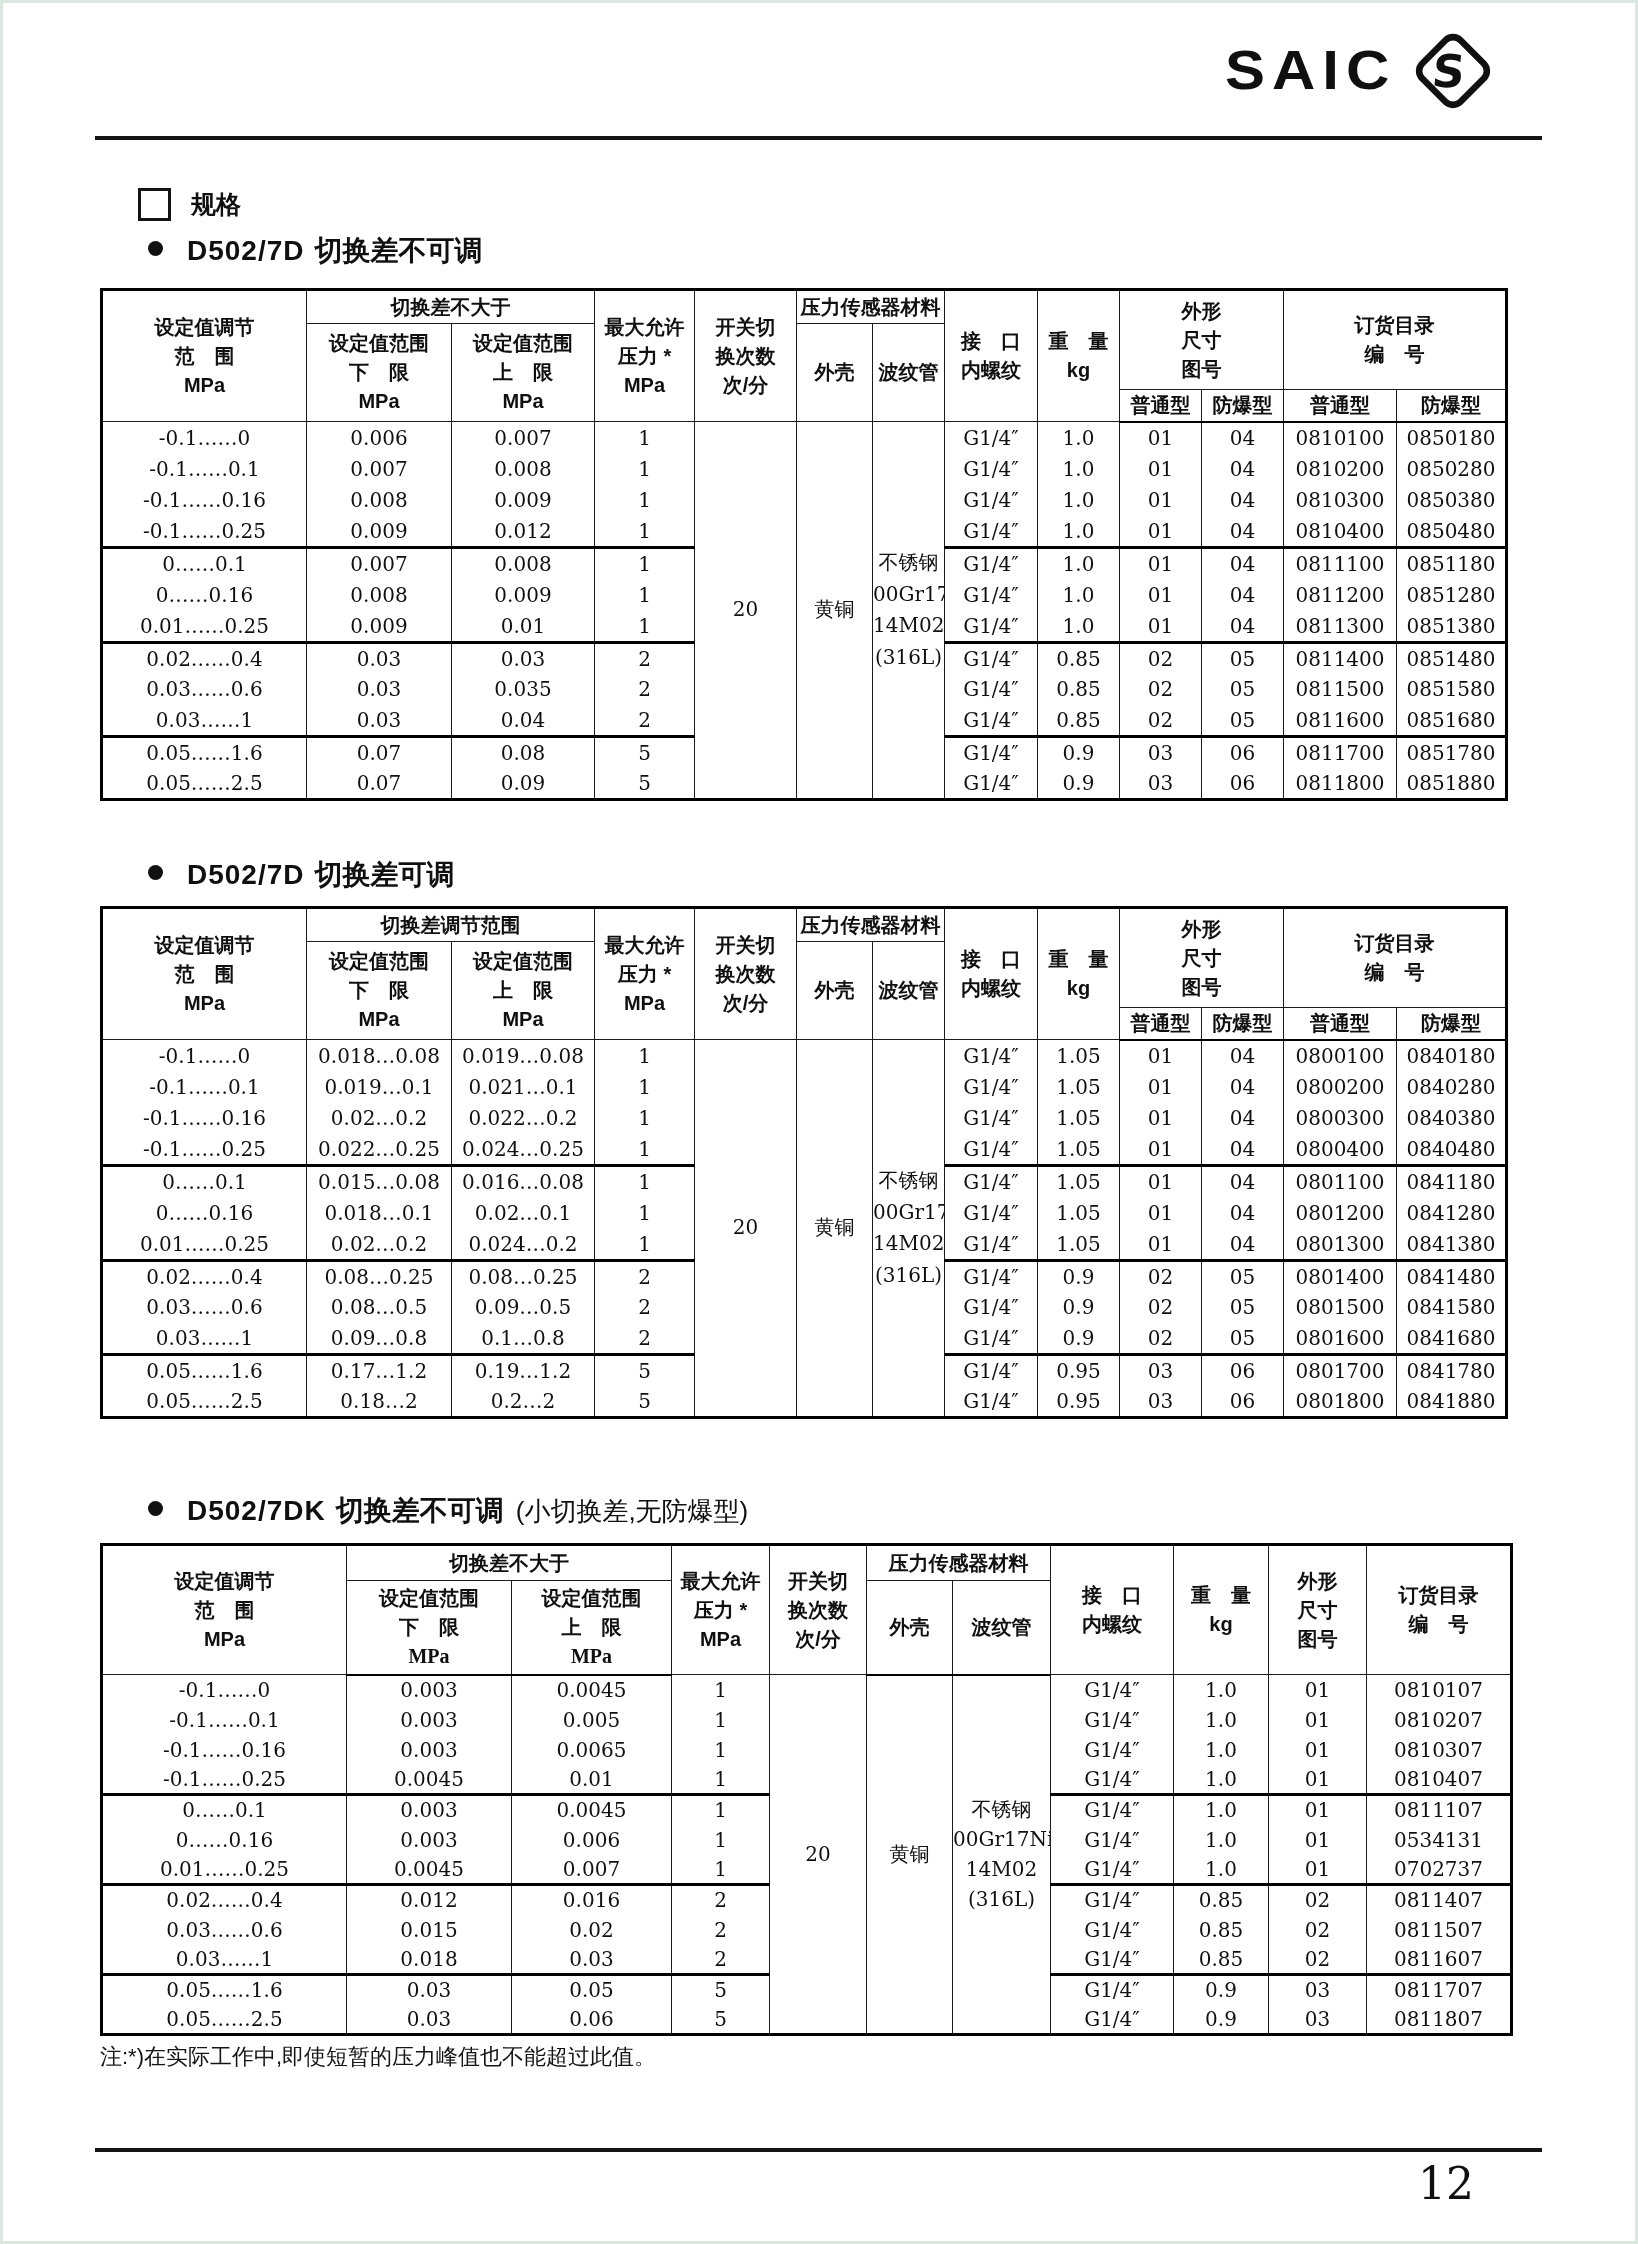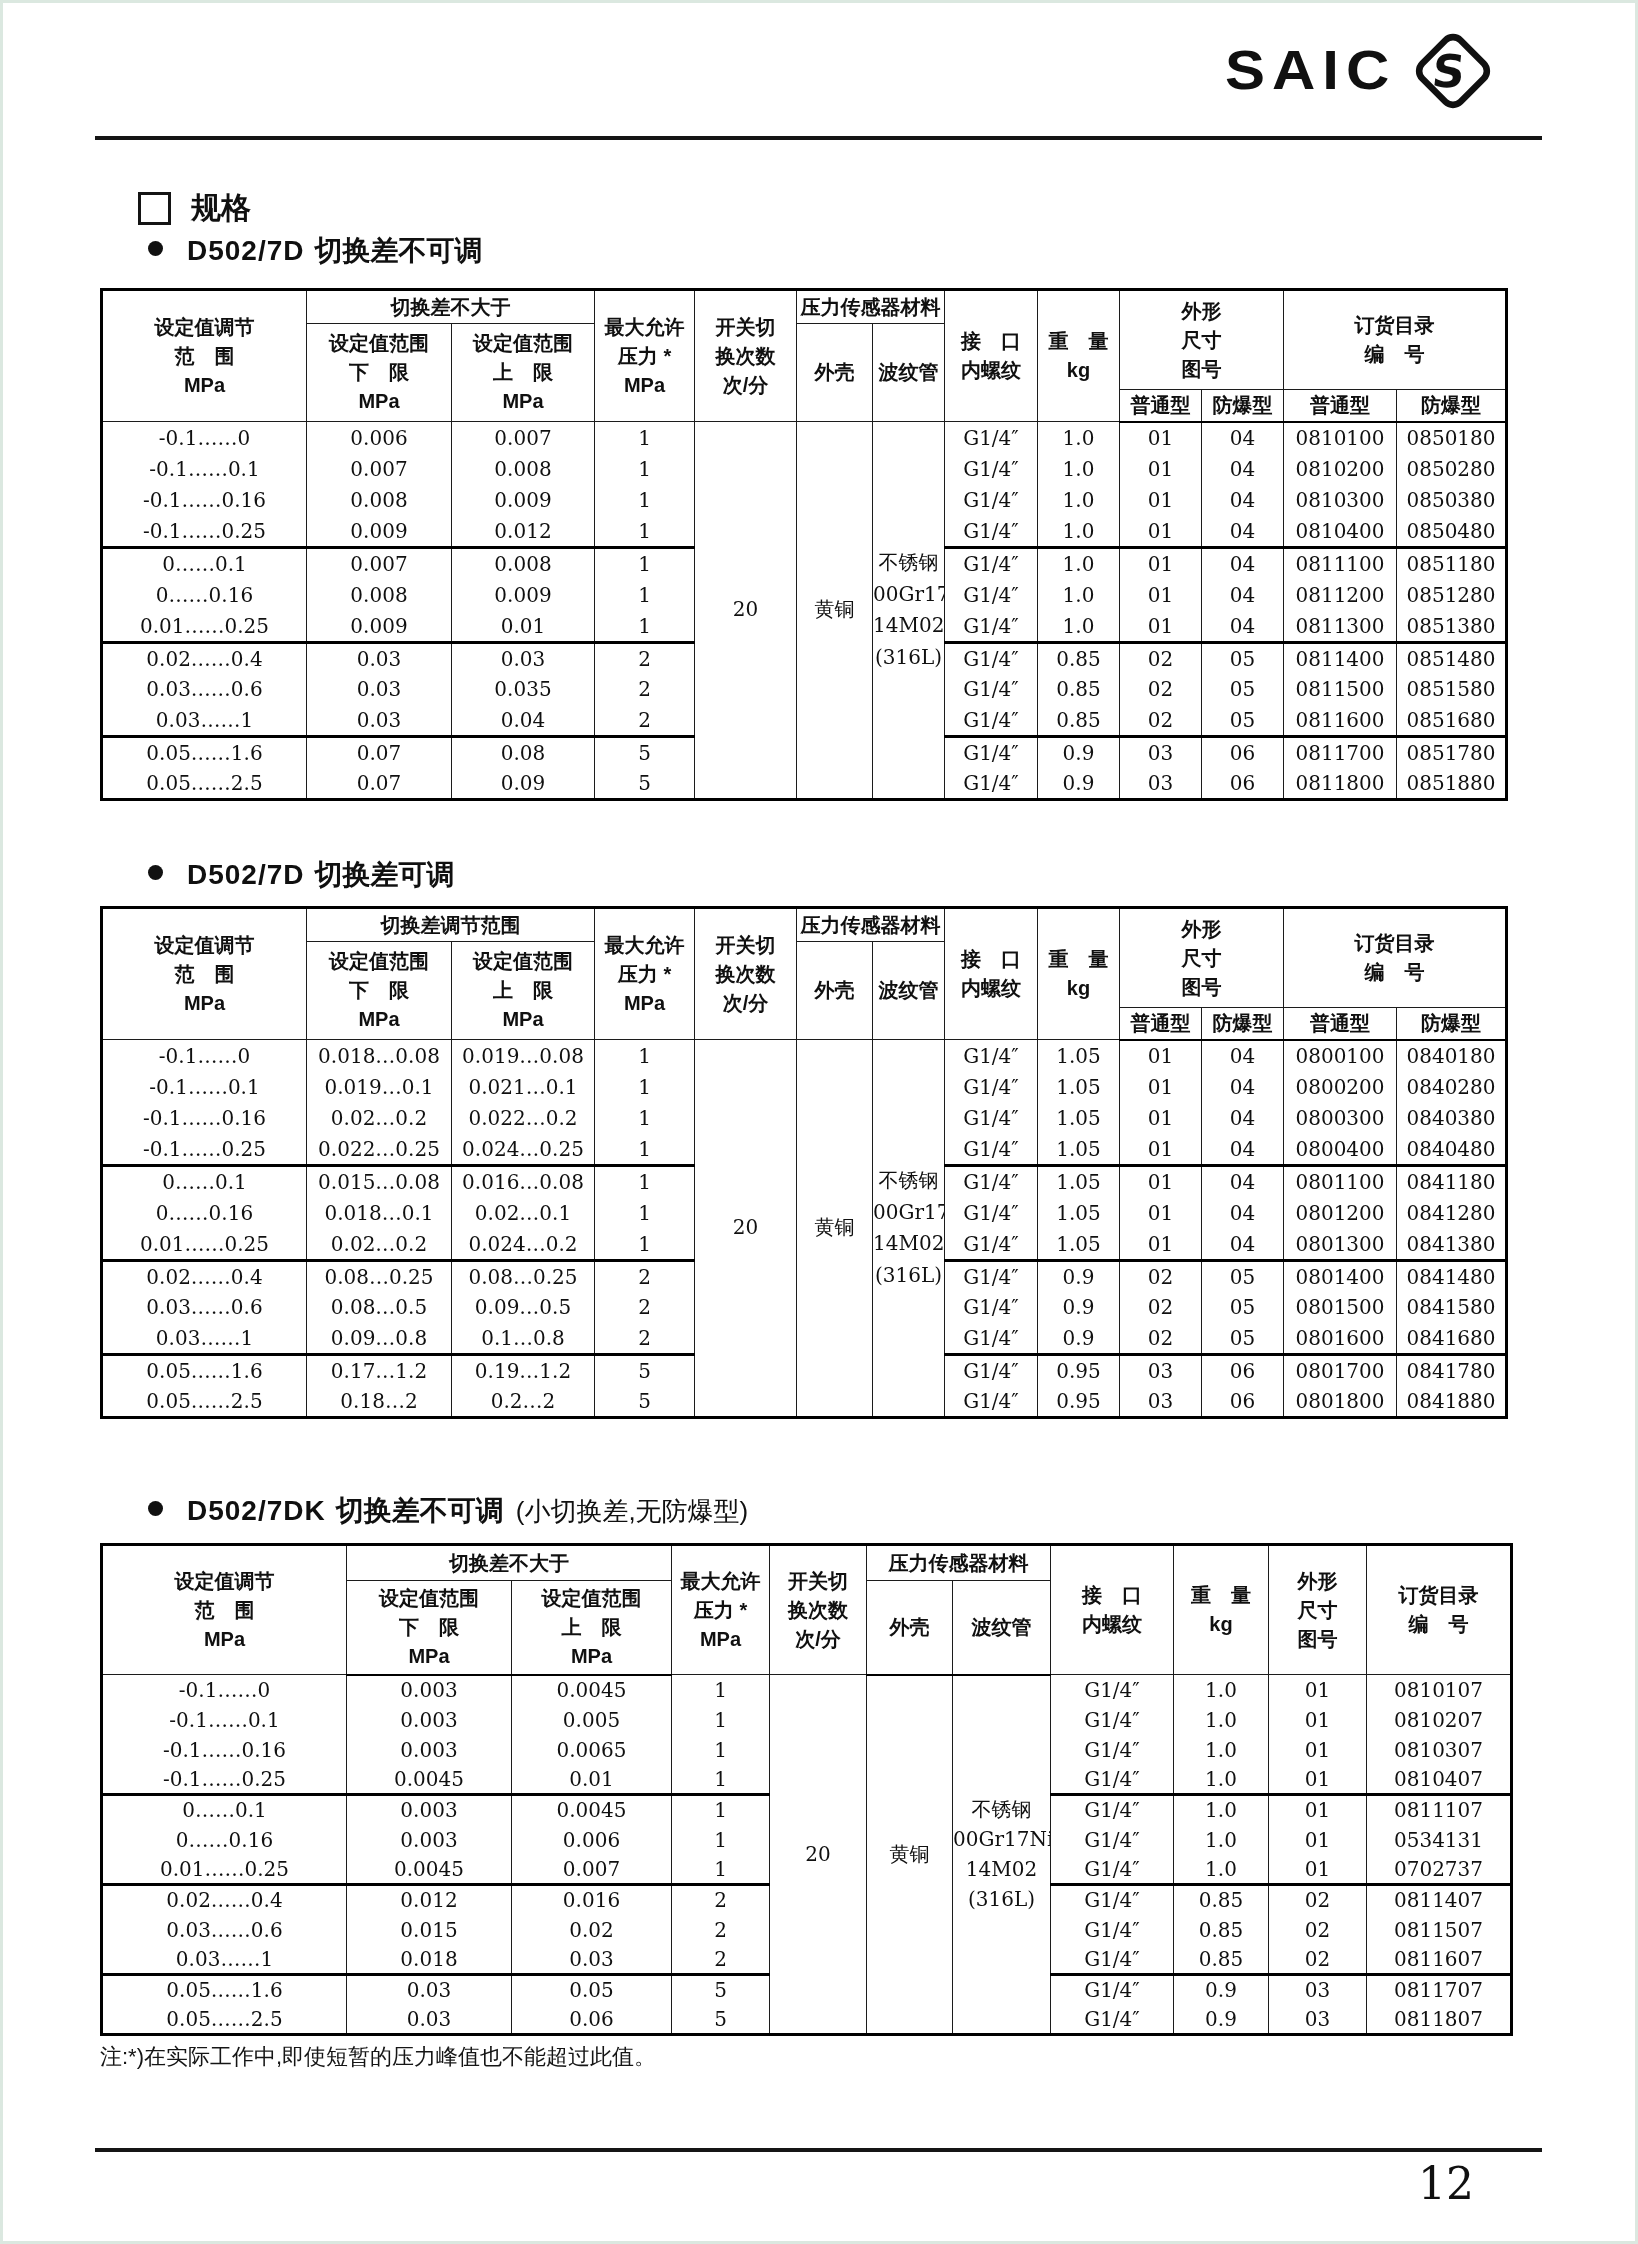--- a/index.html
+++ b/index.html
@@ -10,21 +10,21 @@
   }
   .top-rule{position:absolute;left:95px;top:136px;width:1447px;height:4px;background:#151515;}
   .bottom-rule{position:absolute;left:95px;top:2148px;width:1447px;height:4px;background:#151515;}
 
   .logo{position:absolute;top:30px;left:1225px;display:flex;align-items:center;gap:16px;}
   .logo-text{font-size:60px;font-weight:900;letter-spacing:7px;line-height:1;transform:scaleY(.92);}
   .logo-diamond{width:82px;height:82px;display:block;}
 
   .section-head{position:absolute;left:138px;top:188px;display:flex;align-items:center;gap:20px;}
   .section-square{width:27px;height:27px;border:3px solid #141414;}
-  .section-label{font-size:30px;font-weight:700;}
+  .section-label{font-size:25px;font-weight:700;}
 
   .sub-head{position:absolute;display:flex;align-items:center;gap:24px;}
   .sub-head .dot{width:15px;height:15px;border-radius:50%;background:#111;flex:0 0 auto;margin-top:-6px;}
   .sub-head .model{font-size:28px;font-weight:700;letter-spacing:1px;}
   .sub-head .main{font-size:28px;font-weight:700;}
   .sub-head .note{font-size:26px;font-weight:400;margin-left:2px;}
   .sh1{left:148px;top:232px;}
   .sh2{left:148px;top:856px;}
   .sh3{left:148px;top:1492px;}
   .sub-title{display:flex;align-items:baseline;gap:10px;}
@@ -37,21 +37,21 @@
   table.spec{border-collapse:collapse;table-layout:fixed;border:3.5px solid #000;background:#fff;}
   table.spec th, table.spec td{
     border-left:1.5px solid #1c1c1c;border-right:1.5px solid #1c1c1c;
     padding:0;text-align:center;vertical-align:middle;overflow:hidden;
   }
   table.spec thead th{
     border-top:1.5px solid #1c1c1c;border-bottom:1.5px solid #1c1c1c;
     font-size:20px;font-weight:700;line-height:1.45;
     font-family:"Liberation Sans","DejaVu Sans",sans-serif;
   }
-  table.spec thead tr:last-child th{border-bottom:2.5px solid #000;}
+  table.spec thead tr:last-child th{border-bottom:2.5px solid #000;font-family:Liberation Serif, serif;}
   table.spec tbody td{
     border-top:none;border-bottom:none;
     font-size:20px;font-family:"DejaVu Serif","Liberation Serif",serif;
   }
   table.spec tbody tr.group-start td{border-top:3px solid #000;}
   td.vtop{vertical-align:top;}
 
   .footnote{position:absolute;left:100px;top:2042px;font-size:22px;color:#151515;}
   .page-num{position:absolute;left:1418px;top:2158px;font-size:44px;font-family:"DejaVu Serif","Liberation Serif",serif;}
 </style>

